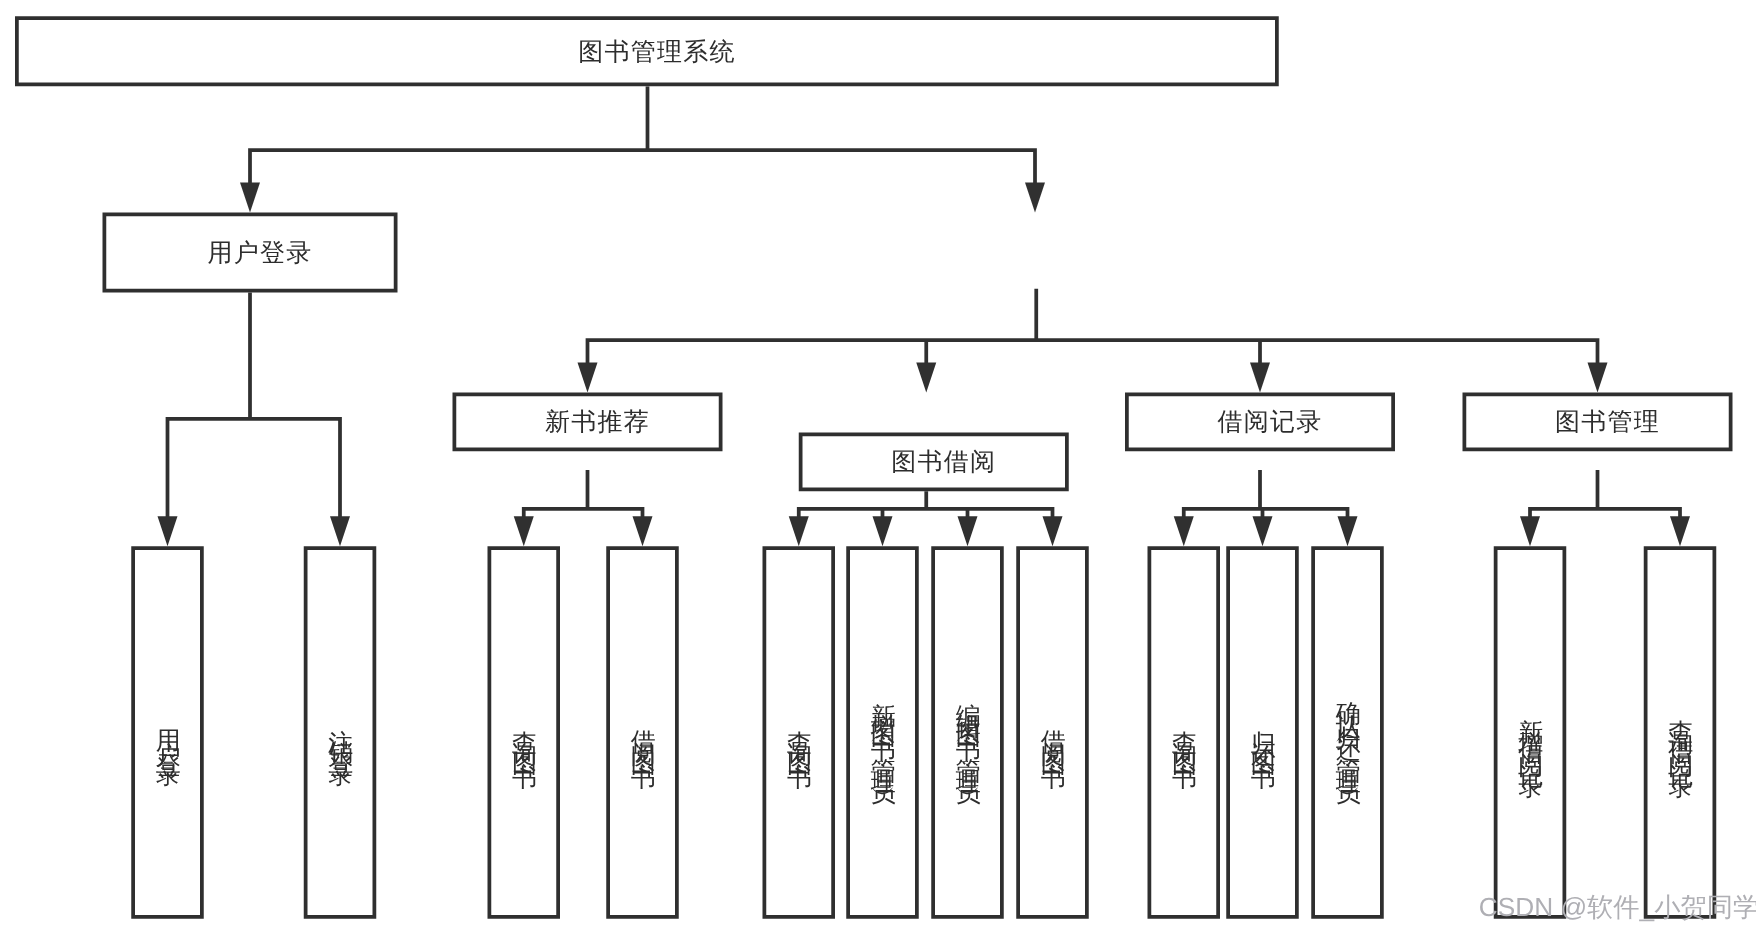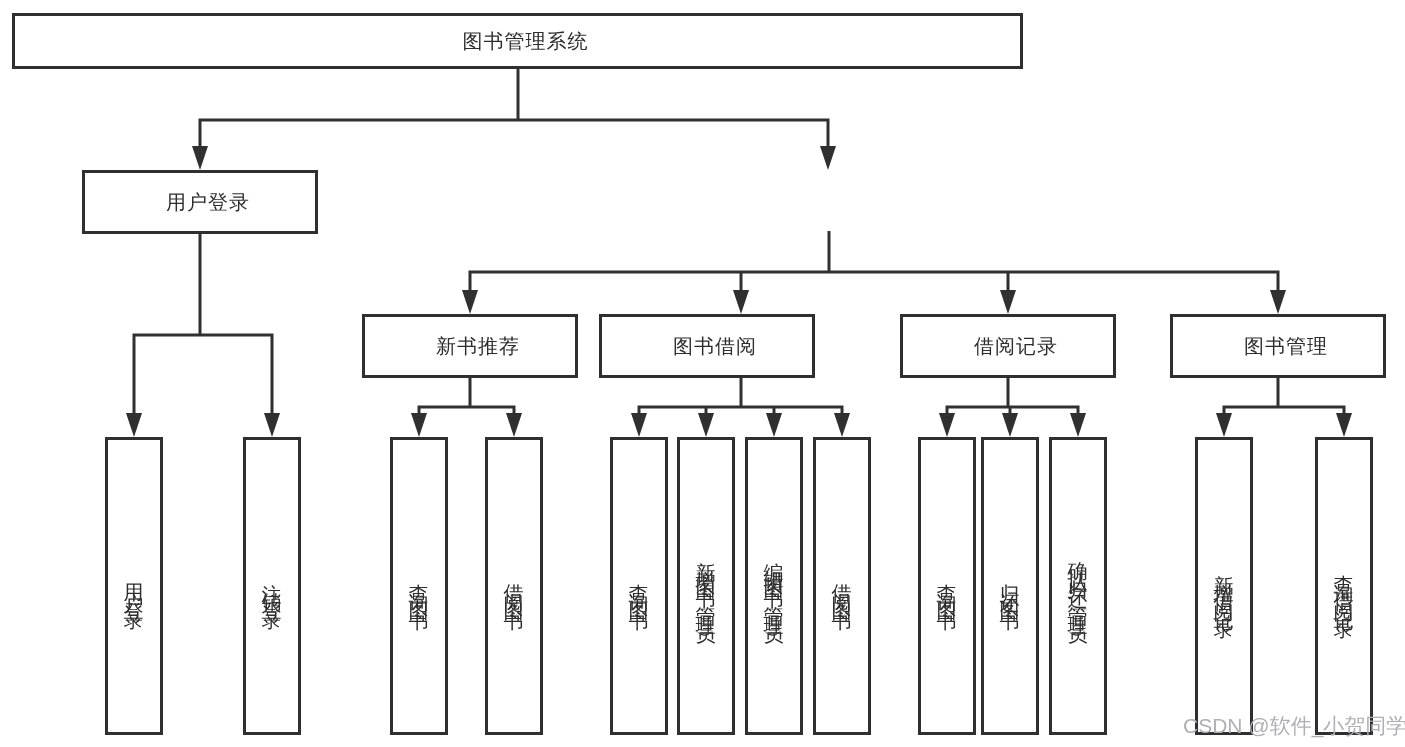--- a/index.html
+++ b/index.html
@@ -24,23 +24,23 @@
     border: 3px solid #2f2f2f;
     display: flex;
     align-items: center;
     justify-content: center;
     color: #2d2d2d;
   }
   .hlabel { font-size: 20px; letter-spacing: 1px; padding-left: 16px; }
   .root-box { left: 12px; top: 13px; width: 1011px; height: 56px; }
   .l2a { left: 82px;  top: 170px; width: 236px; height: 64px; }
   .l2b { left: 712px; top: 170px; width: 234px; height: 63px; }
-  .l3  { top: 314px; width: 216px; height: 64px; }
+  .l3  { top: 314px; width: 216px; height: 47px; }
   .l3a { left: 362px; }
-  .l3b { left: 599px; }
+  .l3b { left: 639px; margin-top: 32px; }
   .l3c { left: 900px; }
   .l3d { left: 1170px; }
   .leaf {
     top: 437px;
     width: 58px;
     height: 298px;
     writing-mode: vertical-rl;
     text-orientation: mixed;
     font-size: 20px;
     letter-spacing: 9px;

